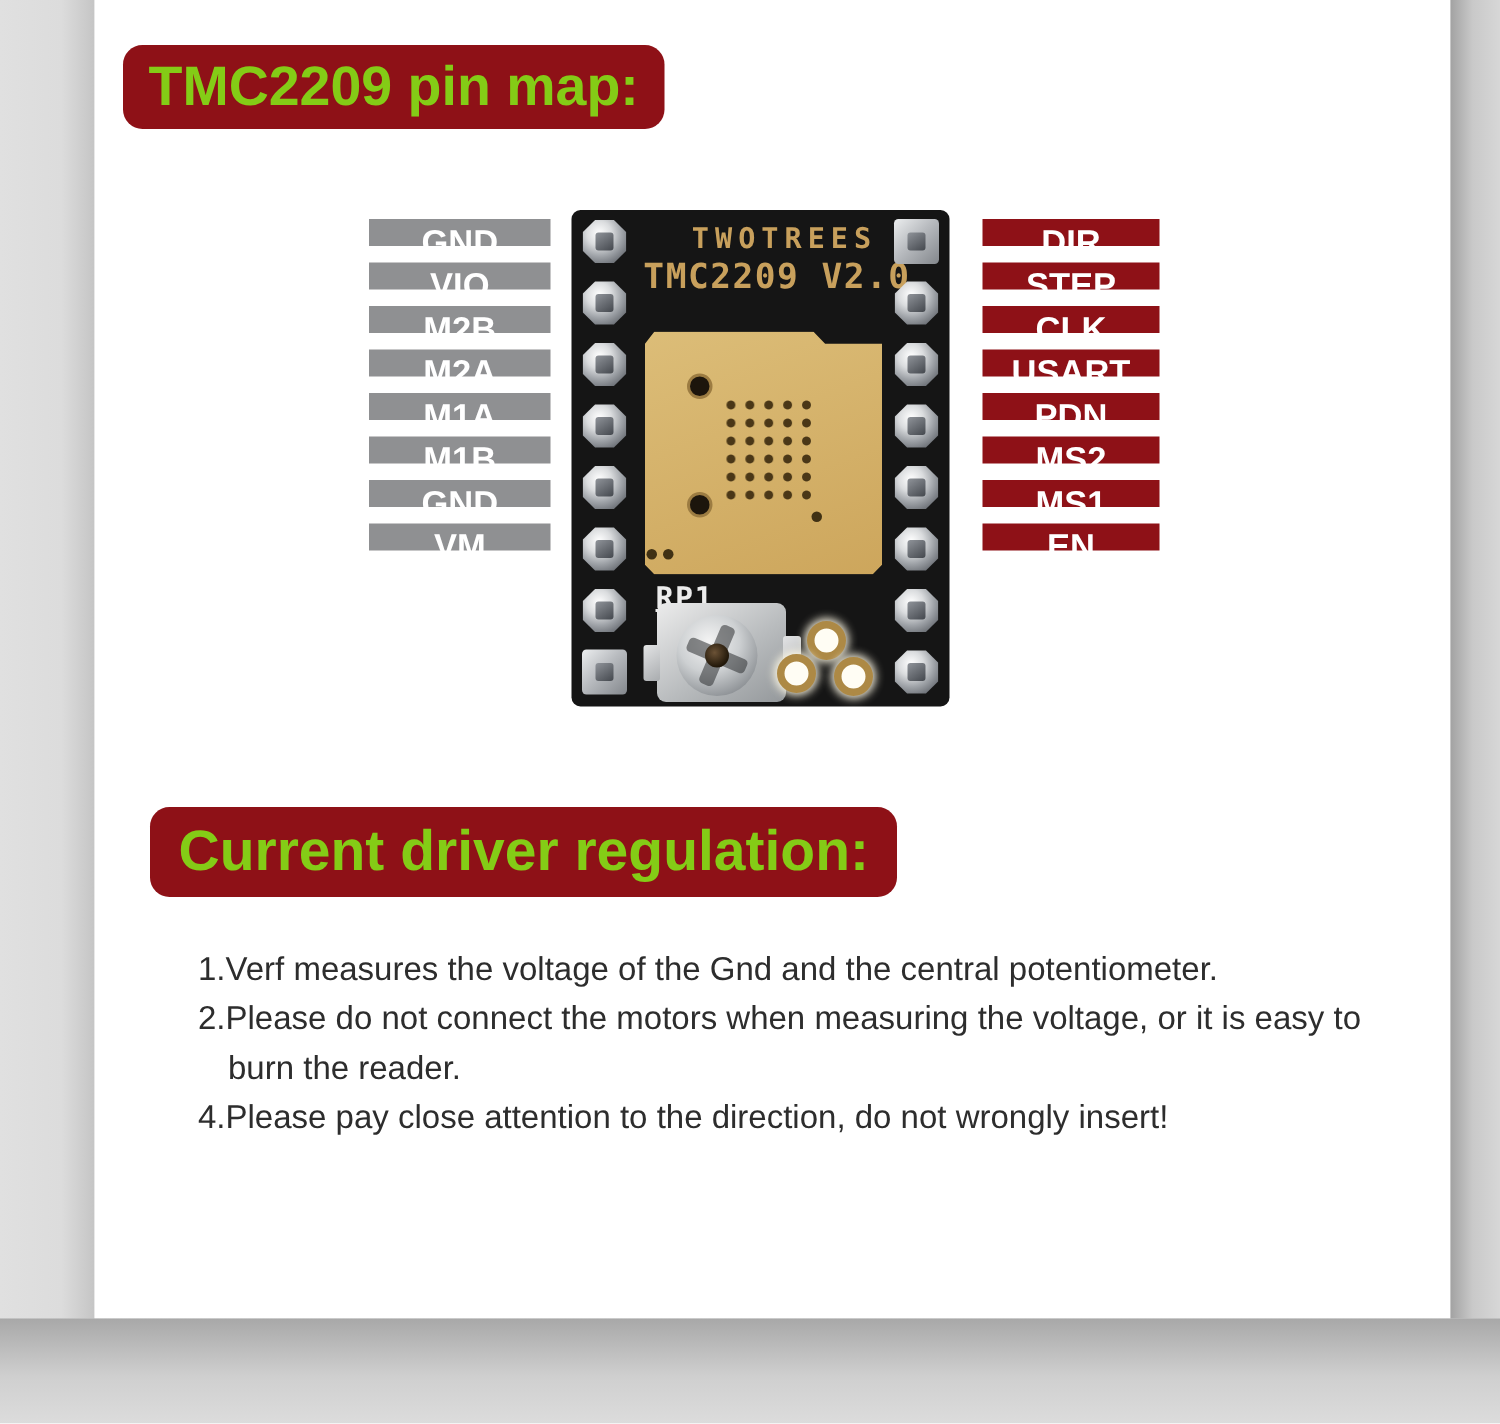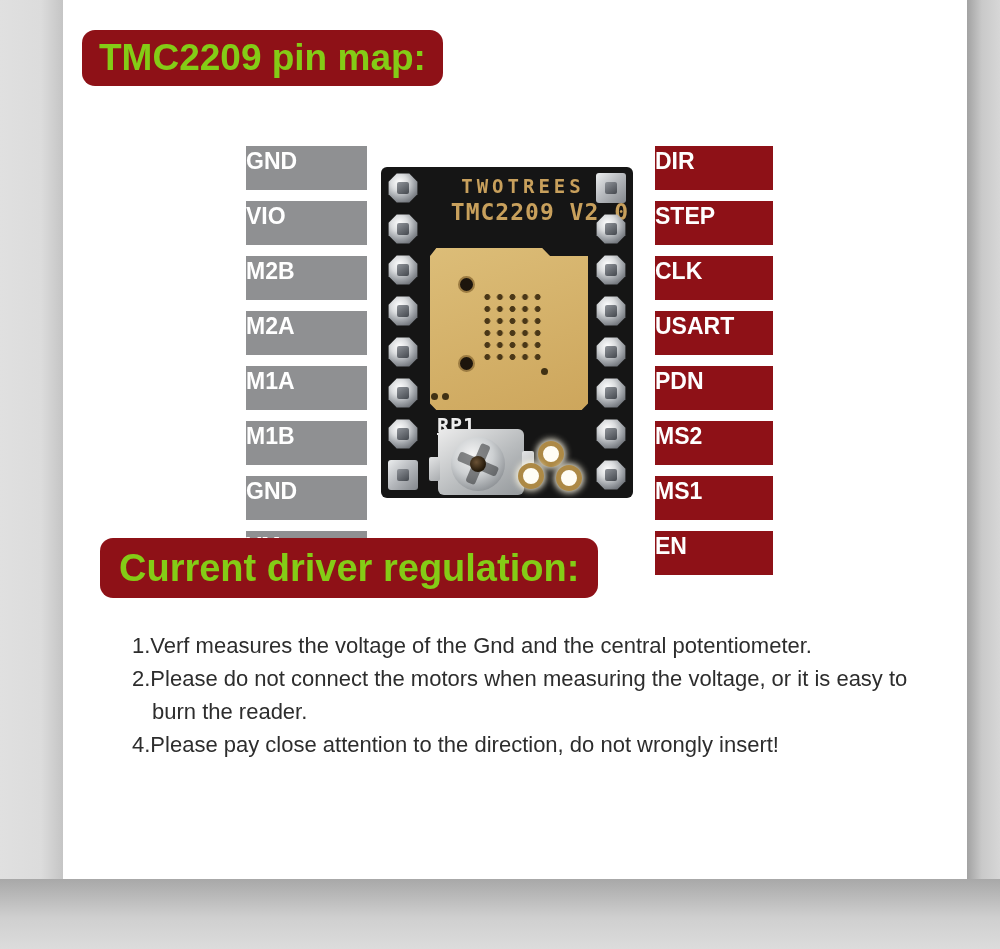--- a/index.html
+++ b/index.html
@@ -17,32 +17,32 @@
   
   .badge{position:absolute;background:#8e1117;color:#84cc16;font-weight:700;
          border-radius:13px;white-space:nowrap;}
   .badge.first{left:82px;top:30px;height:56px;line-height:56px;font-size:37px;padding:0 17px;}
   .badge.second{left:100px;top:538px;height:60px;line-height:60px;font-size:38px;padding:0 19px;}
 
   
   .pin-col{position:absolute;display:flex;flex-direction:column;gap:11px;}
   .pin-col.left{left:246px;top:146px;width:121px;}
   .pin-col.right{left:655px;top:146px;width:118px;}
-  .pin-label{height:44px;line-height:31px;color:#ffffff;
+  .pin-label{height:18px;line-height:31px;text-align:center;color:#ffffff;
              font-weight:700;font-size:23px;}
   .pin-col.left  .pin-label{background:#8f9092;}
   .pin-col.right .pin-label{background:#8e1117;}
 
   
   .board{position:absolute;left:381px;top:140px;width:252px;height:331px;
-         background:#151515;border-radius:6px;margin-top:27px;}
+         background:#151515;border-radius:6px;}
   .silk-brand{position:absolute;left:40px;top:8px;right:8px;text-align:center;
     font-family:"DejaVu Sans Mono",monospace;font-weight:700;font-size:19px;
     letter-spacing:4px;color:#c8a05c;}
-  .silk-model{position:absolute;left:26px;top:32px;right:4px;text-align:right;
+  .silk-model{position:absolute;left:26px;top:32px;right:4px;text-align:center;
     font-family:"DejaVu Sans Mono",monospace;font-weight:700;font-size:23px;
     letter-spacing:1px;color:#c8a05c;}
   .pin{position:absolute;width:30px;height:30px;
     clip-path:polygon(29% 2%,71% 2%,98% 29%,98% 71%,71% 98%,29% 98%,2% 71%,2% 29%);
     background:radial-gradient(circle at 38% 32%,#ffffff,#dadcde 30%,#a0a4a9 55%,#70747a 78%,#565a60);}
   .pin::after{content:"";position:absolute;left:9px;top:9px;width:12px;height:12px;
     background:linear-gradient(145deg,#90949a,#44484e);border-radius:2px;}
   .pin.square{clip-path:none;border-radius:3px;
     background:linear-gradient(135deg,#eceeef 0%,#b9bcc0 45%,#83878c 100%);}
   .pad{position:absolute;left:49px;top:81px;width:158px;height:162px;

